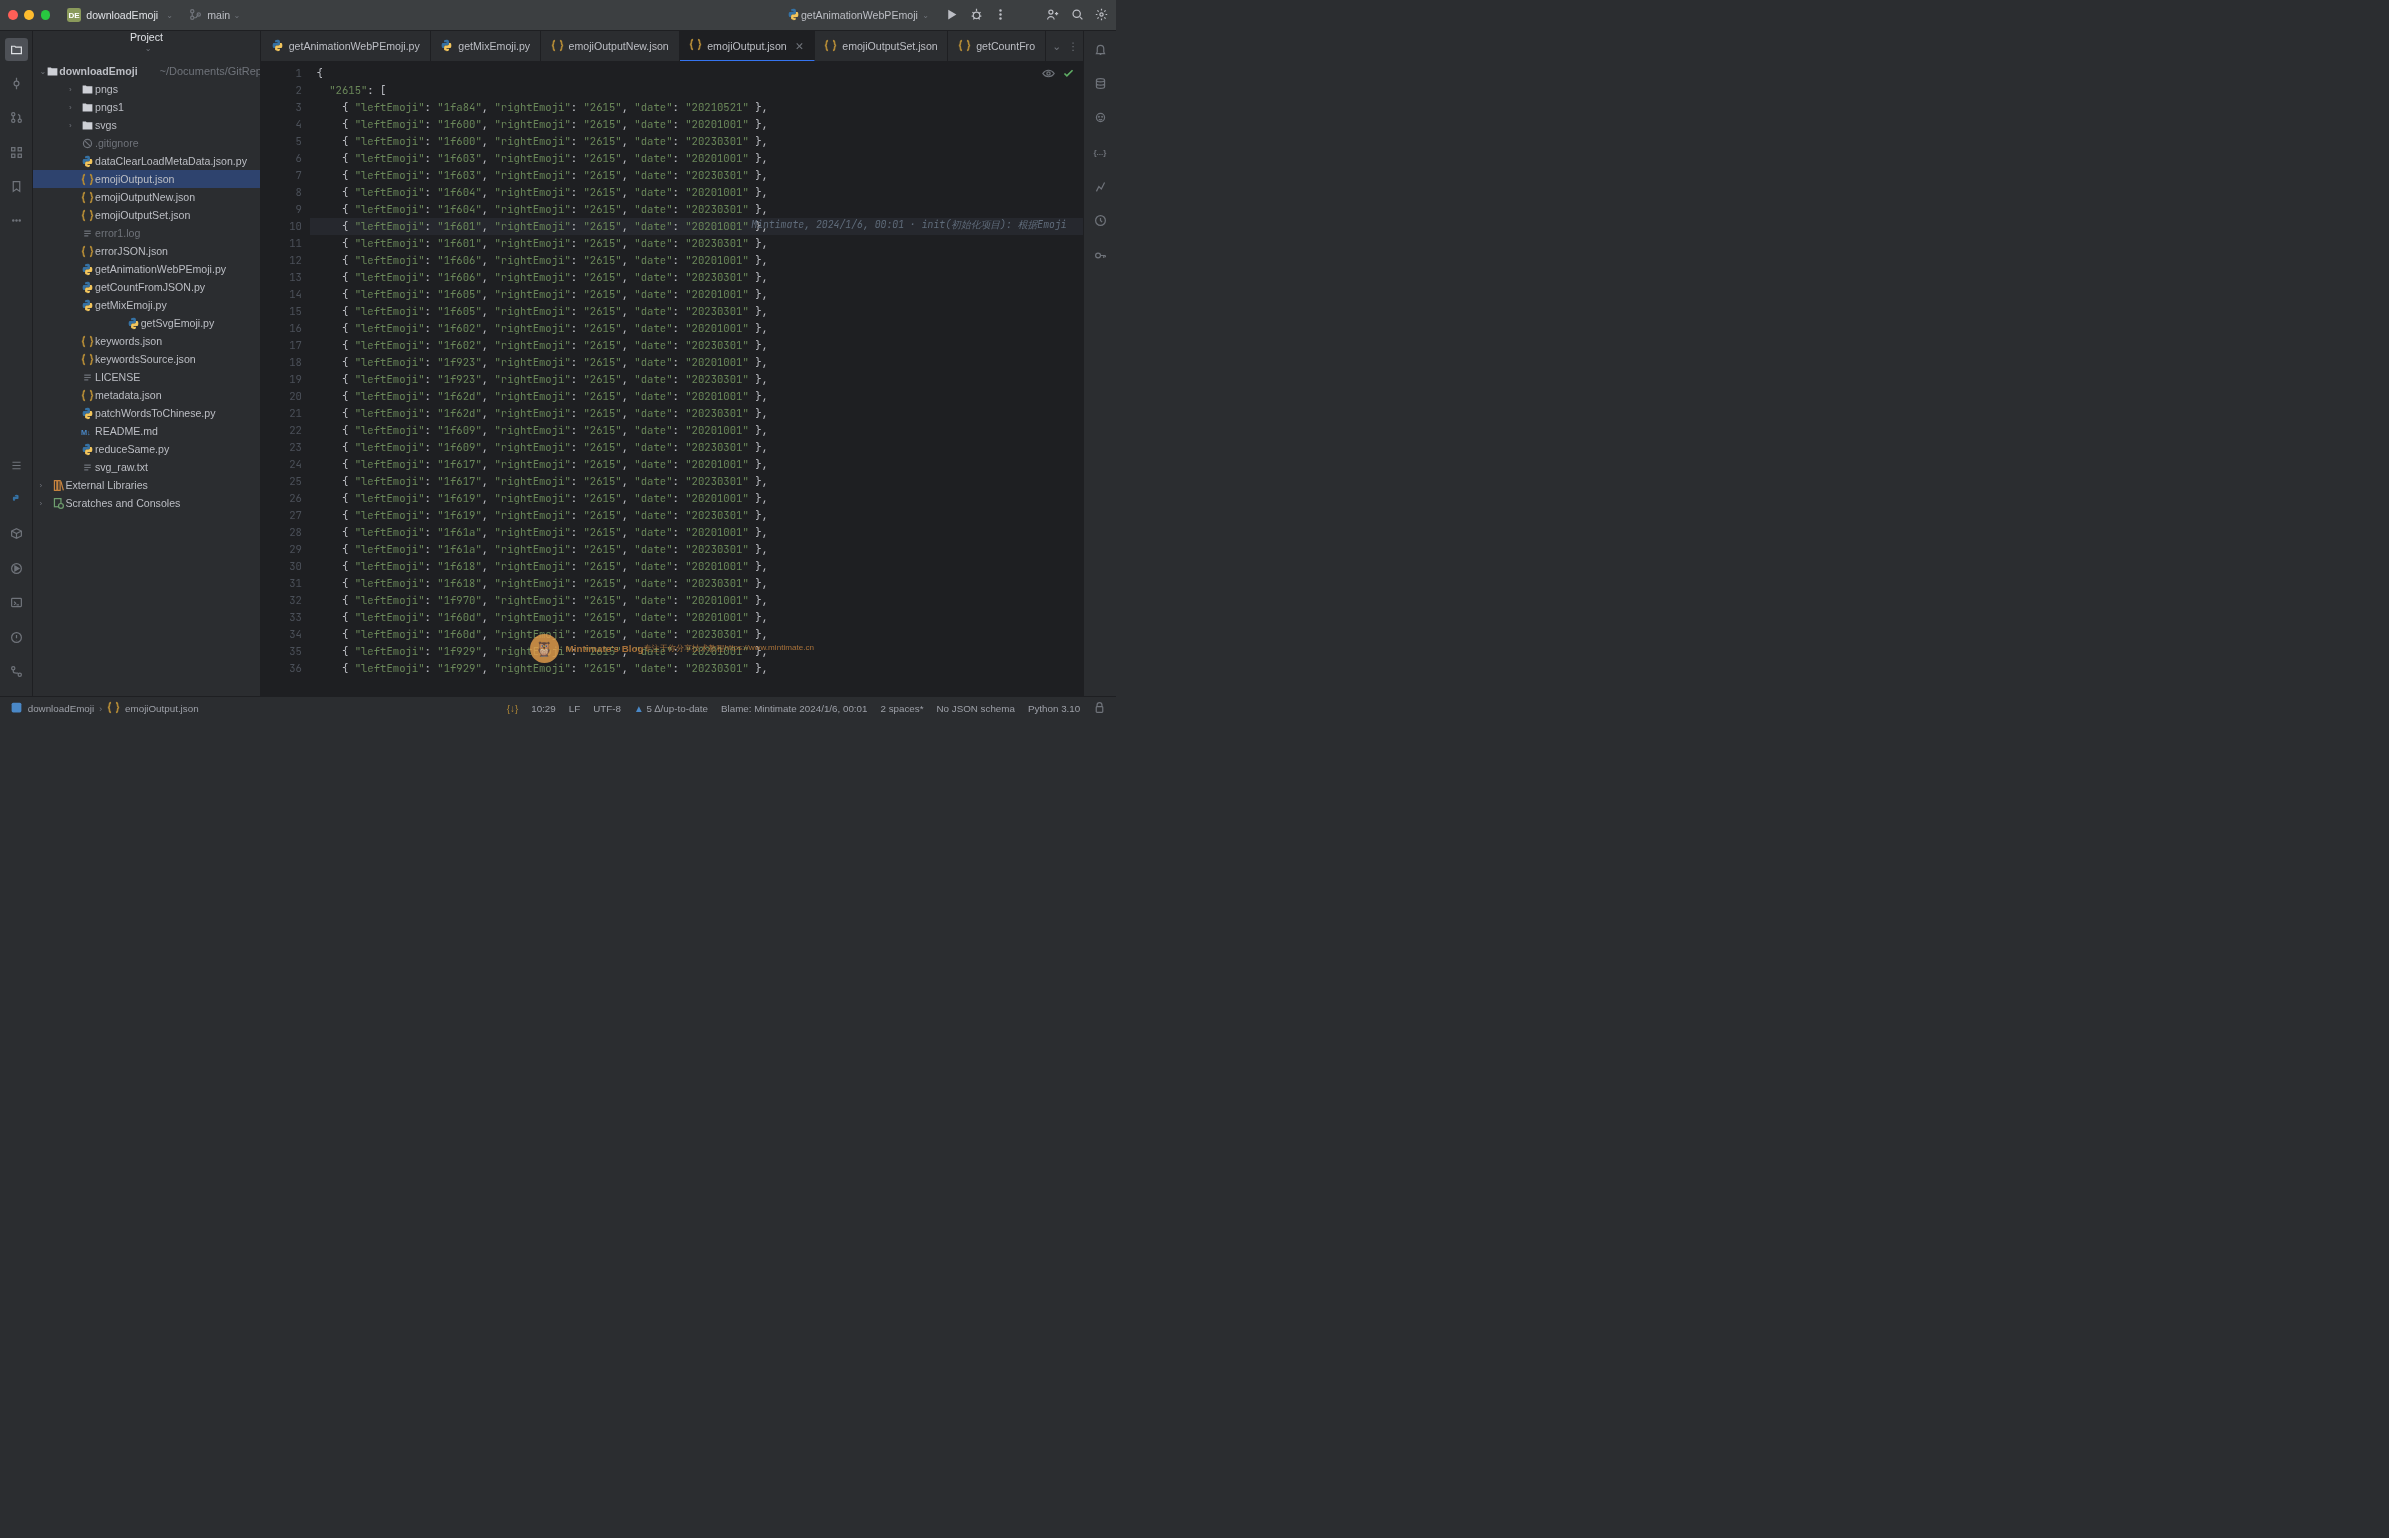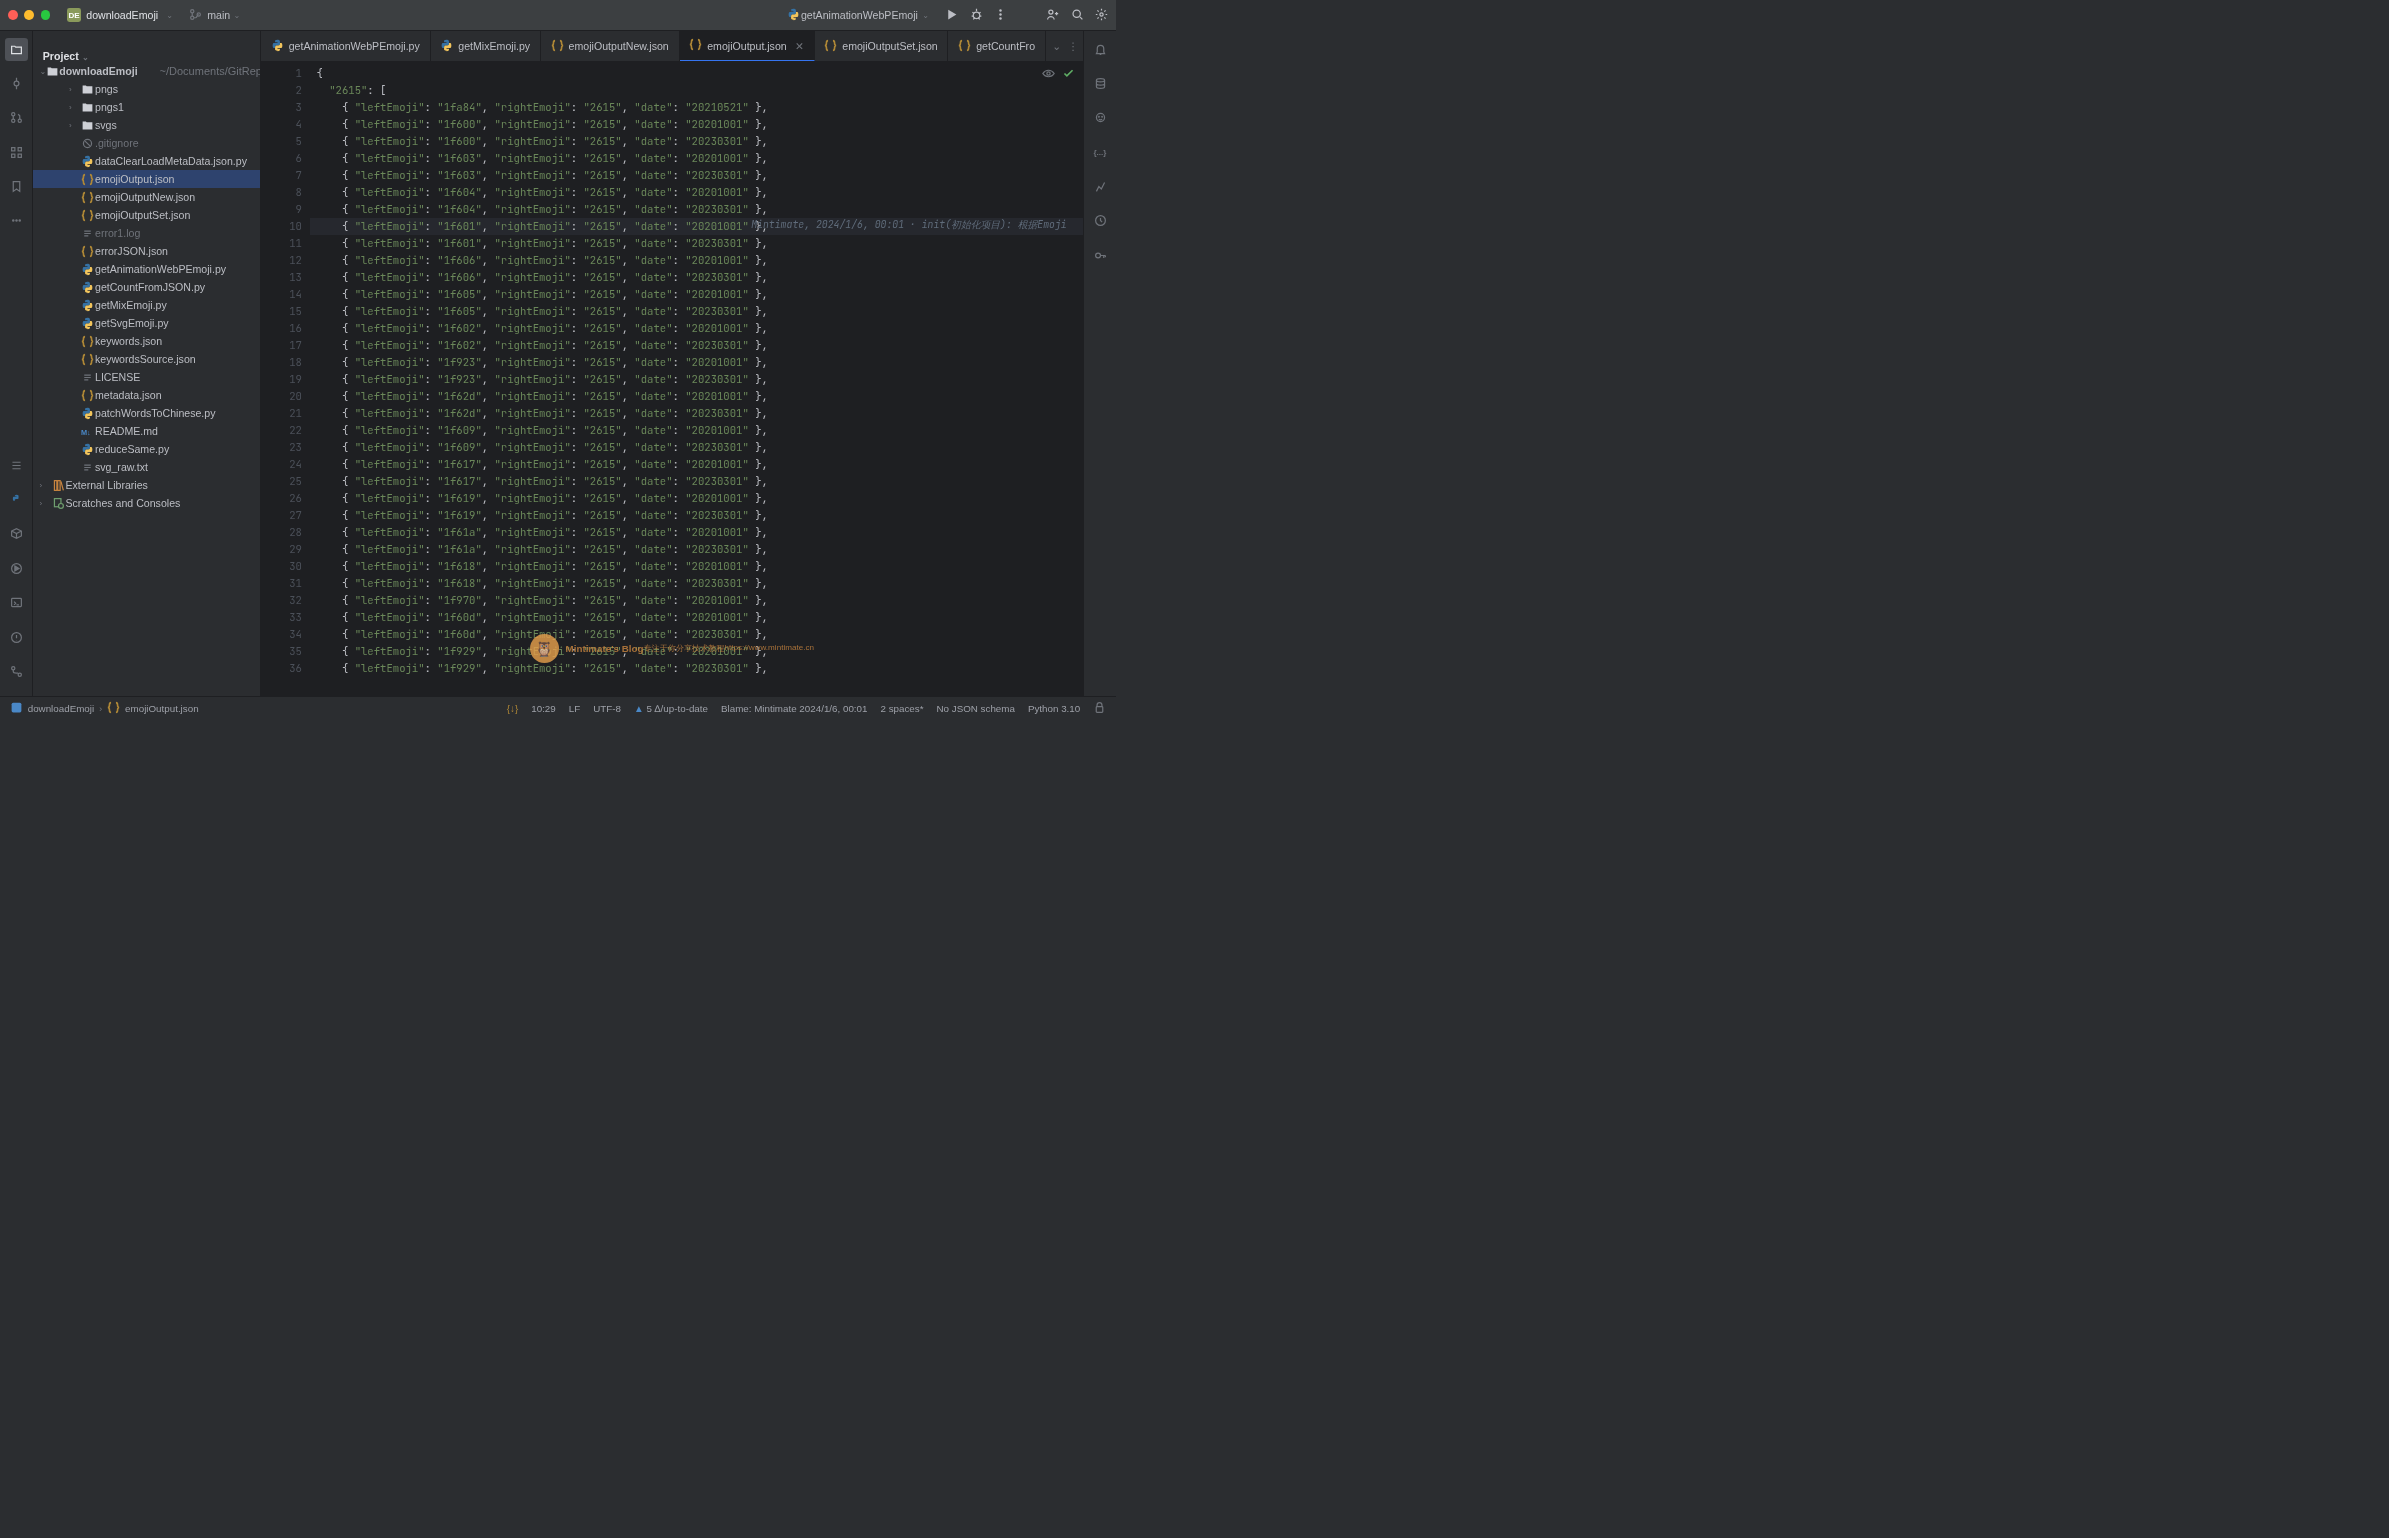--- a/index.html
+++ b/index.html
@@ -65,22 +65,22 @@
 
 
 .project-panel {
   width: 228px; background: #2b2d30;
   display: flex; flex-direction: column;
   border-right: 0.8px solid #1e1f22;
   overflow: hidden;
 }
 .project-header {
   height: 31px; padding: 0 9.8px;
-  display: flex; align-items: flex-end;
-  font-weight: 700; color: #dfe1e5;
+  display: flex; align-items: center;
+  font-weight: 400; color: #dfe1e5; flex-direction: column;
 }
 .tree { flex: 1; overflow-y: auto; font-size: 10.6px; }
 .tree-item {
   display: flex; align-items: center;
   padding: 1.6px 0 1.6px 6.5px; height: 18px;
   white-space: nowrap; cursor: pointer;
 }
 .tree-item.selected { background: #2e436e; }
 .tree-arrow { width: 11.4px; color: #6f737a; font-size: 8.1px; }
 .tree-icon { width: 14.6px; display: flex; align-items: center; justify-content: center; }
@@ -468,21 +468,21 @@
           <div class="tree-item" style="padding-left: 36px;">
             <span class="tree-arrow"></span>
             <span class="tree-icon">
               <svg viewBox="0 0 16 16">
                 <path fill="#3571a3" d="M8 1c-3 0-3 1.5-3 1.5V4h3v1H3.5S2 5 2 8s1.5 3 1.5 3H5V9.5S5 8 7 8h2s2 0 2-2V3s0-2-3-2z"></path>
                 <path fill="#f2c55c" d="M8 15c3 0 3-1.5 3-1.5V12H8v-1h4.5s1.5 0 1.5-3-1.5-3-1.5-3H11v1.5s0 1.5-2 1.5H7s-2 0-2 2v2.5s0 2 3 2z"></path>
               </svg>
             </span>
             <span class="tree-label">getMixEmoji.py</span>
           </div>
-          <div class="tree-item" style="padding-left: 36px;">
+          <div class="tree-item" style="padding-left: 36px; justify-content: center;">
             <span class="tree-arrow"></span>
             <span class="tree-icon">
               <svg viewBox="0 0 16 16">
                 <path fill="#3571a3" d="M8 1c-3 0-3 1.5-3 1.5V4h3v1H3.5S2 5 2 8s1.5 3 1.5 3H5V9.5S5 8 7 8h2s2 0 2-2V3s0-2-3-2z"></path>
                 <path fill="#f2c55c" d="M8 15c3 0 3-1.5 3-1.5V12H8v-1h4.5s1.5 0 1.5-3-1.5-3-1.5-3H11v1.5s0 1.5-2 1.5H7s-2 0-2 2v2.5s0 2 3 2z"></path>
               </svg>
             </span>
             <span class="tree-label">getSvgEmoji.py</span>
           </div>
           <div class="tree-item" style="padding-left: 36px;">

